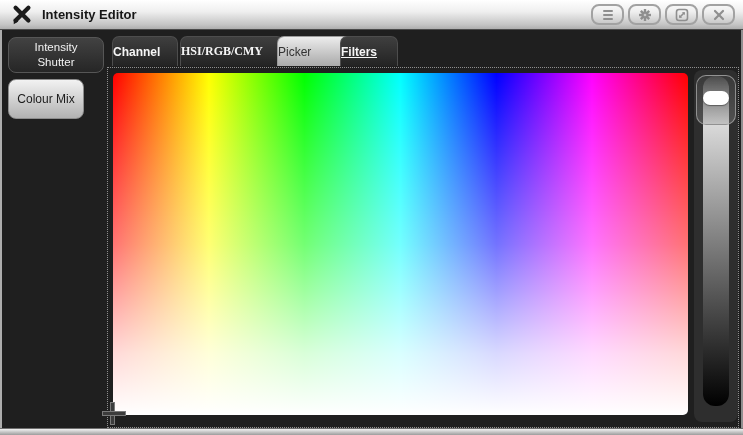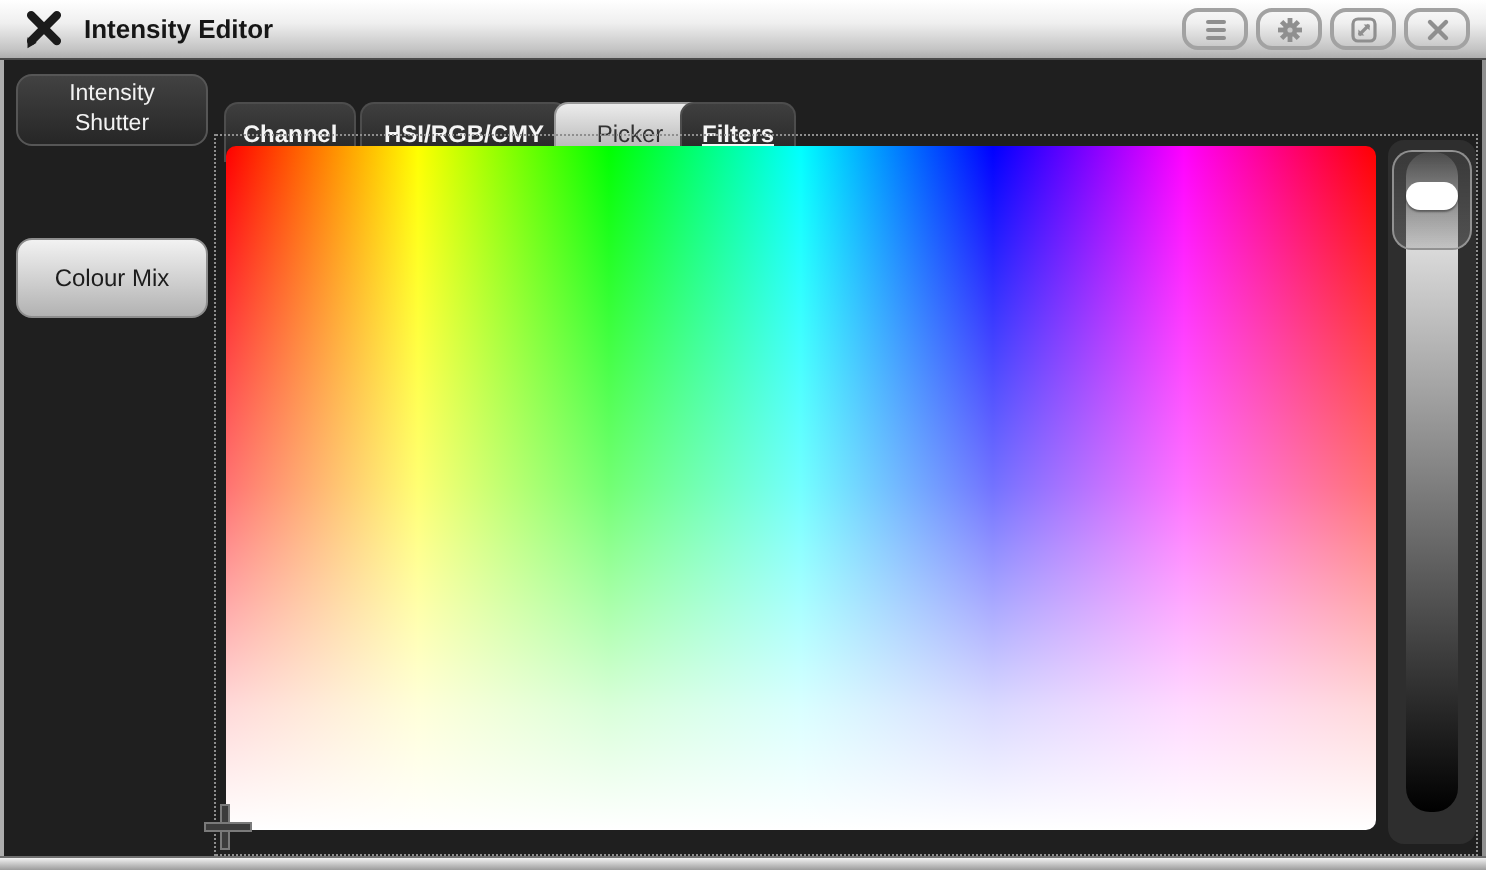--- a/index.html
+++ b/index.html
@@ -19,32 +19,32 @@
   .tb-controls{margin-left:auto;margin-right:8px;display:flex;gap:4px;}
   .tb-btn{width:33px;height:21px;border:2px solid #a2a2a2;border-radius:8px;background:transparent;
     display:flex;align-items:center;justify-content:center;box-sizing:border-box;padding:0;cursor:pointer;}
   .tb-btn svg{display:block;}
 
   
   .side-btn{position:absolute;left:8px;border-radius:8px;display:flex;align-items:center;justify-content:center;
     text-align:center;box-sizing:border-box;cursor:pointer;}
   .side-btn.dark{top:37px;width:96px;height:36px;background:linear-gradient(#424242,#262626);
     border:1px solid #565656;color:#f2f2f2;font-size:11.5px;padding:0 14px;line-height:1.3;}
-  .side-btn.light{top:79px;width:96px;height:40px;background:linear-gradient(#f2f2f2,#b2b2b2);
-    border:1px solid #8d8d8d;color:#1c1c1c;font-size:12px;margin-top:40px;}
+  .side-btn.light{top:79px;width:76px;height:40px;background:linear-gradient(#f2f2f2,#b2b2b2);
+    border:1px solid #8d8d8d;color:#1c1c1c;font-size:12px;}
 
   
-  .tab{position:absolute;top:51px;height:30px;border-radius:7px 7px 0 0;display:flex;align-items:center;
-    justify-content:center;box-sizing:border-box;font-size:12px;cursor:pointer;}
+  .tab{position:absolute;top:36px;height:30px;border-radius:7px 7px 0 0;display:flex;align-items:center;
+    justify-content:flex-start;box-sizing:border-box;font-size:12px;cursor:pointer;}
   .tab.dark{background:linear-gradient(#3f3f3f,#232323);border:1px solid #4d4d4d;border-bottom:none;
     color:#f5f5f5;font-weight:bold;}
   .tab.selected{background:linear-gradient(#ececec,#a9a9a9);border:1px solid #9a9a9a;border-bottom:none;
     color:#333333;font-weight:normal;}
   .tab-channel{left:112px;width:66px;}
-  .tab-hsi{left:180px;width:104px;}
+  .tab-hsi{left:180px;width:104px;font-family:Liberation Serif, serif;}
   .tab-picker{left:277px;width:76px;}
   .tab-filters{left:340px;width:58px;text-decoration:underline;}
 
   
   .picker-panel{position:absolute;left:107px;top:67px;width:632px;height:361px;
     border:1px dotted #8e8e8e;box-sizing:border-box;}
   .gradient-area{position:absolute;left:113px;top:73px;width:575px;height:342px;border-radius:5px;cursor:crosshair;}
 
   
   .cross-v{position:absolute;left:110px;top:402px;width:5px;height:23px;background:#3c3c3c;

